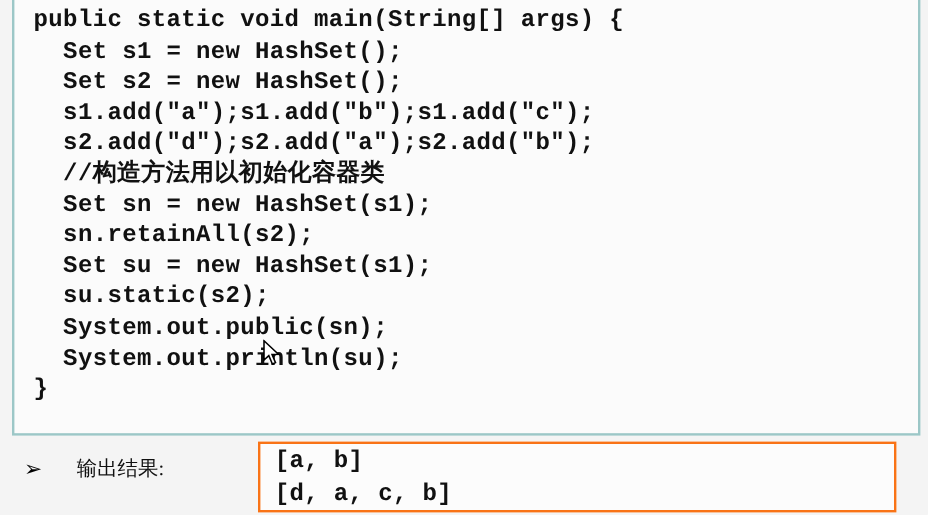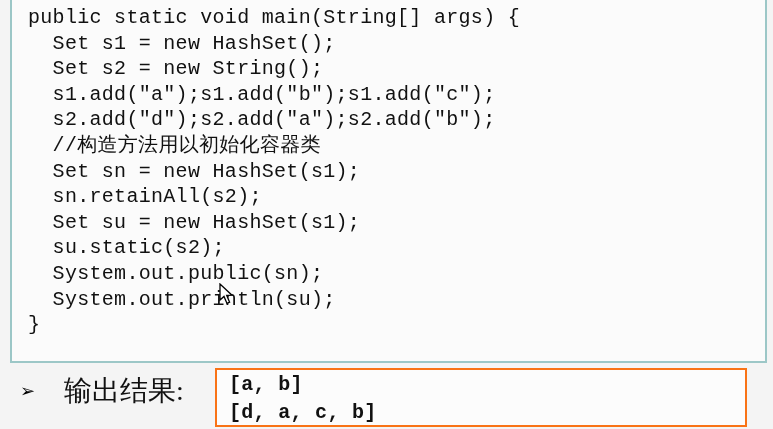--- a/index.html
+++ b/index.html
@@ -27,21 +27,21 @@
     box-sizing: content-box;
   }
   .code-lines {
     position: absolute;
     left: 16px;
     top: 7px;
     right: 4px;
   }
   .code-line {
     font-family: "Liberation Mono", "DejaVu Sans Mono", monospace;
-    font-weight: normal;
+    font-weight: bold;
     font-size: 20px;
     line-height: 25.6px;
     color: #111;
     white-space: pre;
     letter-spacing: 0.3px;
   }
   
   .bullet-row {
     position: absolute;
     left: 0;
@@ -55,21 +55,21 @@
     top: 14px;
     font-size: 18px;
     color: #000;
     line-height: 18px;
   }
   .bullet-label {
     position: absolute;
     left: 64px;
     top: 12px;
     font-family: "Liberation Serif", "DejaVu Serif", serif;
-    font-size: 28px;
+    font-size: 17px;
     color: #111;
     line-height: 22px;
   }
   .output-box {
     position: absolute;
     left: 215px;
     top: 0px;
     width: 528px;
     height: 55px;
     background: #fcfcfc;
@@ -102,21 +102,21 @@
 </style>
 </head>
 <body>
 
 <div id="stage">
 
   <div class="code-box">
     <div class="code-lines">
         <div class="code-line">public static void main(String[] args) {</div>
         <div class="code-line">  Set s1 = new HashSet();</div>
-        <div class="code-line">  Set s2 = new String();</div>
+        <div class="code-line">  Set s2 = new HashSet();</div>
         <div class="code-line">  s1.add("a");s1.add("b");s1.add("c");</div>
         <div class="code-line">  s2.add("d");s2.add("a");s2.add("b");</div>
         <div class="code-line">  //构造方法用以初始化容器类</div>
         <div class="code-line">  Set sn = new HashSet(s1);</div>
         <div class="code-line">  sn.retainAll(s2);</div>
         <div class="code-line">  Set su = new HashSet(s1);</div>
         <div class="code-line">  su.static(s2);</div>
         <div class="code-line">  System.out.public(sn);</div>
         <div class="code-line">  System.out.println(su);</div>
         <div class="code-line">}</div>

